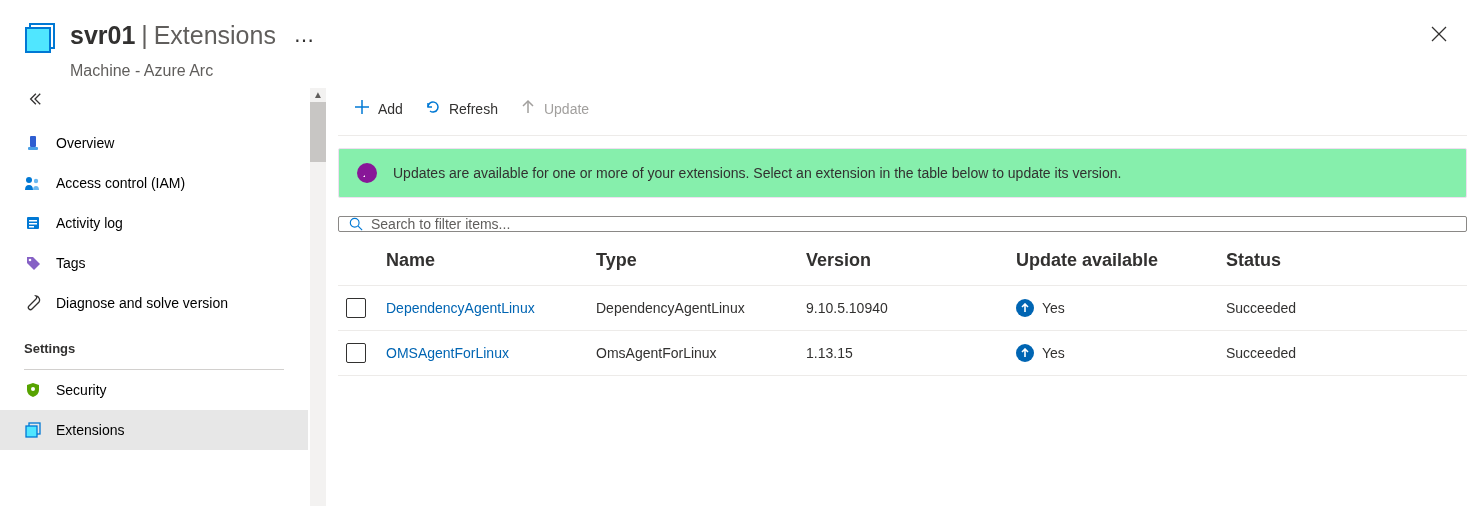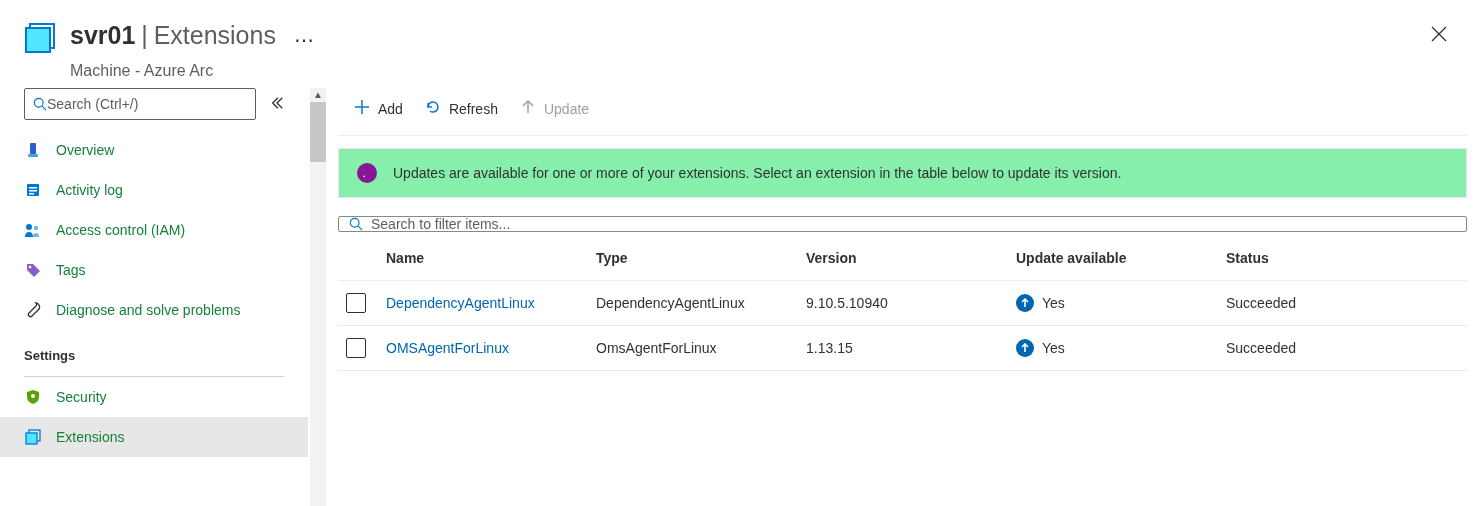--- a/index.html
+++ b/index.html
@@ -24,21 +24,21 @@
     .search-wrap { padding: 0 20px 0 24px; margin-bottom: 10px; display: flex; align-items: center; gap: 10px; }
     .search-box { flex: 1; display: flex; align-items: center; border: 1px solid #605e5c; border-radius: 2px; height: 32px; padding: 0 8px; }
     .search-box input { border: none; outline: none; font-size: 14px; flex: 1; color: #323130; background: transparent; }
     .search-box input::placeholder { color: #605e5c; }
     .collapse-btn { cursor: pointer; color: #323130; padding: 4px; }
 
     .nav-list { list-style: none; overflow-y: auto; }
     .nav-item { display: flex; align-items: center; height: 40px; padding: 0 24px; cursor: pointer; gap: 14px; }
     .nav-item.selected { background: #e7e7e7; }
     .nav-item .icon-slot { width: 18px; height: 18px; display: flex; align-items: center; justify-content: center; flex-shrink: 0; }
-    .nav-label { font-size: 14px; color: #15803d; }
+    .nav-label { font-size: 14px; color: #000000; }
     .nav-group { font-size: 13px; font-weight: 600; color: #323130; padding: 18px 24px 10px; border-bottom: 1px solid transparent; }
     .nav-group-underline { border-bottom: 1px solid #d2d0ce; margin: 2px 24px 0 24px; }
 
     .scrollbar-gutter { width: 16px; background: #f3f2f1; display: flex; align-items: flex-start; justify-content: center; }
     .scrollbar-thumb { width: 16px; height: 60px; background: #c8c6c4; margin-top: 0; }
     .scroll-arrow { font-size: 10px; color: #605e5c; text-align:center; line-height: 14px;}
 
     
     .main { flex: 1; padding: 0 12px; display: flex; flex-direction: column; }
     .toolbar { display: flex; align-items: center; gap: 22px; height: 48px; padding: 4px 16px 10px 16px; border-bottom: 1px solid #edebe9; }
@@ -48,21 +48,21 @@
     .tool-btn.disabled .t-icon { color: #a19f9d; }
 
     .notif { background: #86efac; border: 1px solid #efdff1; border-radius: 2px; margin: 12px 0 18px 0; padding: 14px 18px; display: flex; align-items: center; gap: 16px; }
     .notif-icon { width: 20px; height: 20px; border-radius: 50%; background: #881798; display:flex; align-items:center; justify-content:center; flex-shrink:0; }
 
     .filter-box { border: 1px solid #8a8886; border-radius: 2px; height: 16px; display: flex; align-items: center; padding: 0 10px; gap: 8px; margin-bottom: 4px; }
     .filter-box input { border: none; outline: none; flex: 1; font-size: 14px; background: transparent; }
     .filter-box input::placeholder { color: #605e5c; }
 
     table { width: 100%; border-collapse: collapse; }
-    th { text-align: left; font-weight: 600; font-size: 14px; padding: 14px 8px; border-bottom: 1px solid #edebe9; }
+    th { text-align: left; font-weight: 600; font-size: 18px; padding: 14px 8px; border-bottom: 1px solid #edebe9; }
     td { padding: 12px 8px; border-bottom: 1px solid #edebe9; font-size: 14px; }
     .col-check { width: 40px; }
     .chk { width: 20px; height: 20px; border: 1px solid #323130; border-radius: 2px; cursor: pointer; }
     .link { color: #0065b3; cursor: pointer; }
     .update-cell { display: flex; align-items: center; gap: 8px; }
     .update-icon { width: 18px; height: 18px; border-radius: 50%; background: #0065b3; display:flex; align-items:center; justify-content:center; }
     .col-name{width:210px;}
     .col-type{width:210px;}
     .col-version{width:210px;}
     .col-update{width:210px;}
@@ -94,82 +94,75 @@
         <line x1="15" y1="1" x2="1" y2="15" stroke="#323130" stroke-width="1.2"></line>
       </svg>
   </div>
 </div>
 
 <div class="content">
 
   <div class="sidebar">
     <div class="sidebar-inner">
       <div class="search-wrap">
-        <div class="search-box">
-          <svg width="14" height="14" viewBox="0 0 16 16">
-              <circle cx="6.5" cy="6.5" r="5" fill="none" stroke="#0078d4" stroke-width="1.3"></circle>
-              <line x1="10.5" y1="10.5" x2="15" y2="15" stroke="#0078d4" stroke-width="1.3"></line>
-            </svg>
-          <input type="text" placeholder="Search (Ctrl+/)" style="">
-        </div>
         <div class="collapse-btn">
           <svg width="14" height="14" viewBox="0 0 16 16">
               <path d="M9 2 L3 8 L9 14 M14 2 L8 8 L14 14" fill="none" stroke="#323130" stroke-width="1.5"></path>
             </svg>
         </div>
       </div>
 
       <ul class="nav-list">
         <li class="nav-item">
           <span class="icon-slot">
             <svg width="16" height="16" viewBox="0 0 16 16">
                 <rect x="5" y="1" width="6" height="11" rx="1" fill="#2f5ed1"></rect>
                 <rect x="3" y="12" width="10" height="3" rx="1" fill="#4aa0e6"></rect>
               </svg>
           </span>
           <span class="nav-label">Overview</span>
-        </li>
-        <li class="nav-item">
-          <span class="icon-slot">
-            <svg width="16" height="16" viewBox="0 0 16 16">
-                <rect x="2" y="2" width="12" height="12" rx="1" fill="#0078d4"></rect>
-                <rect x="4" y="5" width="8" height="1.5" fill="#fff"></rect>
-                <rect x="4" y="8" width="8" height="1.5" fill="#fff"></rect>
-                <rect x="4" y="11" width="5" height="1.5" fill="#fff"></rect>
-              </svg>
-          </span>
-          <span class="nav-label">Activity log</span>
         </li>
         <li class="nav-item">
           <span class="icon-slot">
             <svg width="18" height="16" viewBox="0 0 18 16">
                 <circle cx="5" cy="5" r="3" fill="#0078d4"></circle>
                 <path d="M1 15 Q1 10 5 10 Q9 10 9 15 Z" fill="#0078d4"></path>
                 <circle cx="12" cy="6" r="2.2" fill="#69b8f0"></circle>
                 <path d="M9 15 Q9 11 12 11 Q15 11 15 15 Z" fill="#69b8f0"></path>
               </svg>
           </span>
           <span class="nav-label">Access control (IAM)</span>
         </li>
         <li class="nav-item">
           <span class="icon-slot">
             <svg width="16" height="16" viewBox="0 0 16 16">
+                <rect x="2" y="2" width="12" height="12" rx="1" fill="#0078d4"></rect>
+                <rect x="4" y="5" width="8" height="1.5" fill="#fff"></rect>
+                <rect x="4" y="8" width="8" height="1.5" fill="#fff"></rect>
+                <rect x="4" y="11" width="5" height="1.5" fill="#fff"></rect>
+              </svg>
+          </span>
+          <span class="nav-label">Activity log</span>
+        </li>
+        <li class="nav-item">
+          <span class="icon-slot">
+            <svg width="16" height="16" viewBox="0 0 16 16">
                 <path d="M2 2 L8 2 L15 9 L9 15 L2 8 Z" fill="#8661c5"></path>
                 <circle cx="5" cy="5" r="1.3" fill="#fff"></circle>
               </svg>
           </span>
           <span class="nav-label">Tags</span>
         </li>
         <li class="nav-item">
           <span class="icon-slot">
             <svg width="16" height="16" viewBox="0 0 16 16">
                 <path d="M11 1 a4 4 0 0 1 3 6 L7 14 a2 2 0 0 1 -3 -3 L11 4 a2 2 0 0 0 0 -3 Z" fill="none" stroke="#323130" stroke-width="1.3"></path>
               </svg>
           </span>
-          <span class="nav-label">Diagnose and solve problems</span>
+          <span class="nav-label">Diagnose and solve version</span>
         </li>
       </ul>
 
       <div class="nav-group">Settings</div>
       <div class="nav-group-underline"></div>
 
       <ul class="nav-list">
         <li class="nav-item">
           <span class="icon-slot">
             <svg width="16" height="16" viewBox="0 0 16 16">

